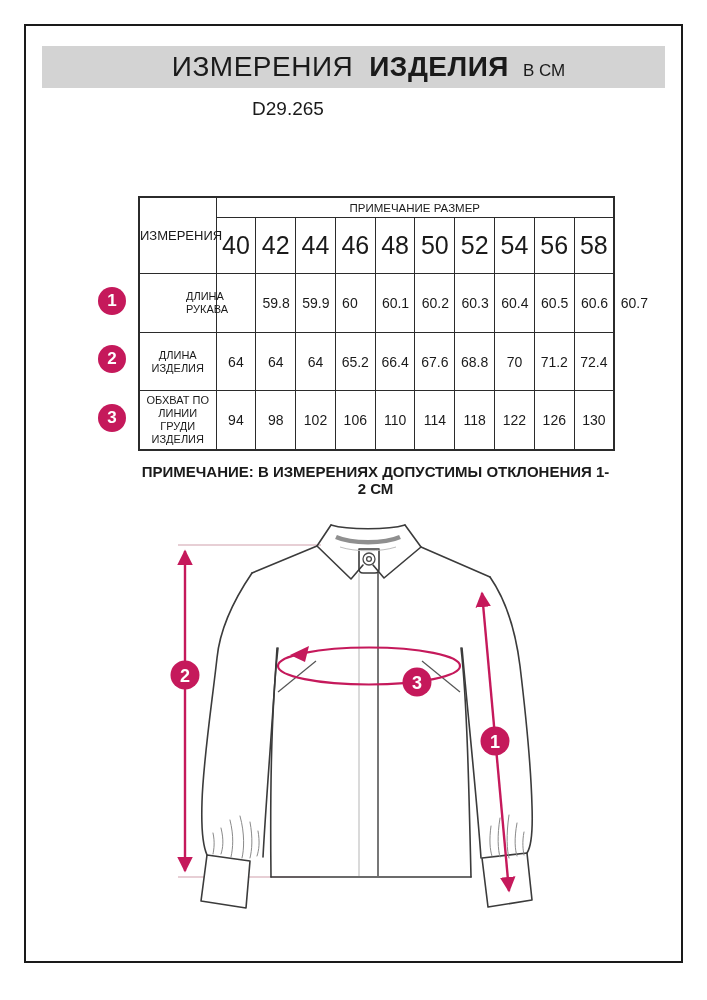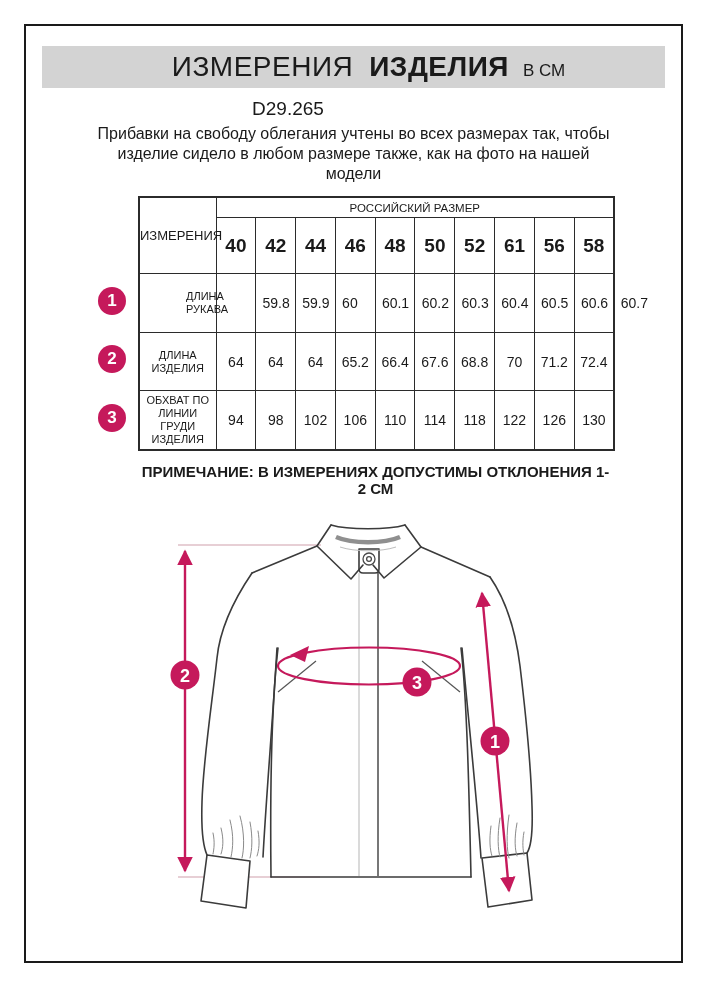--- a/index.html
+++ b/index.html
@@ -21,21 +21,21 @@
 
   .product-code{position:absolute;left:0;top:72px;width:524px;text-align:center;font-size:19px;}
   .description{position:absolute;left:0;top:98px;width:655px;display:flex;justify-content:center;}
   .description span{display:block;width:530px;text-align:center;font-size:16px;line-height:20px;}
 
   table.sizes{position:absolute;left:112px;top:170px;width:475px;border-collapse:collapse;table-layout:fixed;}
   table.sizes td{border:1px solid #2b2b2b;text-align:center;vertical-align:middle;padding:0;}
   table.sizes{border:2px solid #2b2b2b;}
   td.corner{font-size:13px;}
   td.grp{font-size:11.5px;height:19px;}
-  td.size{font-size:19px;font-weight:bold;height:55px;}
+  td.size{font-size:25px;font-weight:normal;height:55px;}
   td.lbl{font-size:11px;line-height:13px;padding:0 4px;}
   tr.r1 td{height:58px;padding-left:46px;}
   tr.r2 td{height:57px;}
   tr.r3 td{height:58px;}
   td.val{font-size:14px;}
 
   .row-marker{position:absolute;left:72px;width:28px;height:28px;border-radius:50%;background:var(--accent);
     color:#fff;font-weight:bold;font-size:17px;display:flex;align-items:center;justify-content:center;}
   .note{position:absolute;left:112px;top:437px;width:475px;text-align:center;font-weight:bold;font-size:15px;}
 
@@ -62,52 +62,49 @@
   <div class="frame">
 
     <div class="header-bar">
       <span class="w1">ИЗМЕРЕНИЯ</span>
       <span class="w2">ИЗДЕЛИЯ</span>
       <span class="w3">В СМ</span>
     </div>
 
     <div class="product-code">D29.265</div>
 
-    <div class="description">
-      <span>Прибавки на свободу облегания учтены во всех размерах так, чтобы изделие сидело в любом размере также, как на фото на нашей модели</span>
-    </div>
 
     <table class="sizes">
       <colgroup>
         <col style="width:77px">
         <col style="width:39.8px">
           <col style="width:39.8px">
           <col style="width:39.8px">
           <col style="width:39.8px">
           <col style="width:39.8px">
         <col style="width:39.8px">
           <col style="width:39.8px">
           <col style="width:39.8px">
           <col style="width:39.8px">
           <col style="width:39.8px">
       </colgroup>
       <tbody>
           <tr>
         <td class="corner" rowspan="2">ИЗМЕРЕНИЯ</td>
-        <td class="grp" colspan="10">РОССИЙСКИЙ РАЗМЕР</td>
+        <td class="grp" colspan="10">ПРИМЕЧАНИЕ РАЗМЕР</td>
       </tr>
       <tr>
         <td class="size">40</td>
         <td class="size">42</td>
         <td class="size">44</td>
         <td class="size">46</td>
         <td class="size">48</td>
         <td class="size">50</td>
         <td class="size">52</td>
-        <td class="size">61</td>
+        <td class="size">54</td>
         <td class="size">56</td>
         <td class="size">58</td>
       </tr>
       <tr class="r1">
         <td class="lbl">ДЛИНА РУКАВА</td>
         <td class="val">59.8</td>
         <td class="val">59.9</td>
         <td class="val">60</td>
         <td class="val">60.1</td>
         <td class="val">60.2</td>

